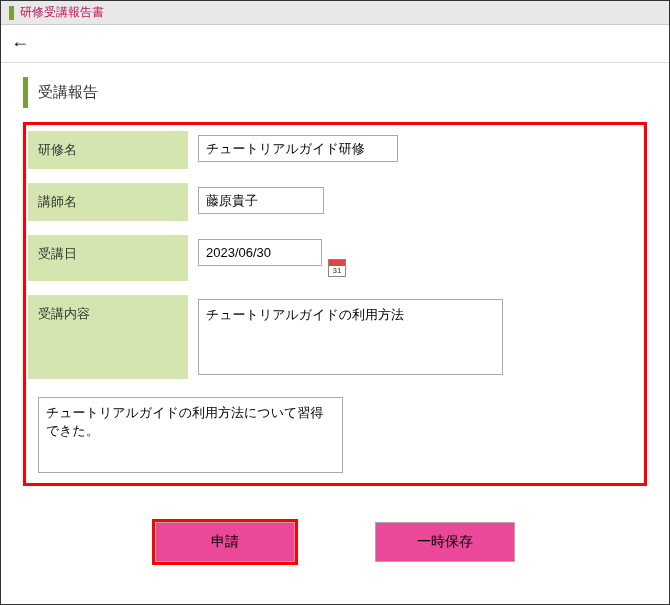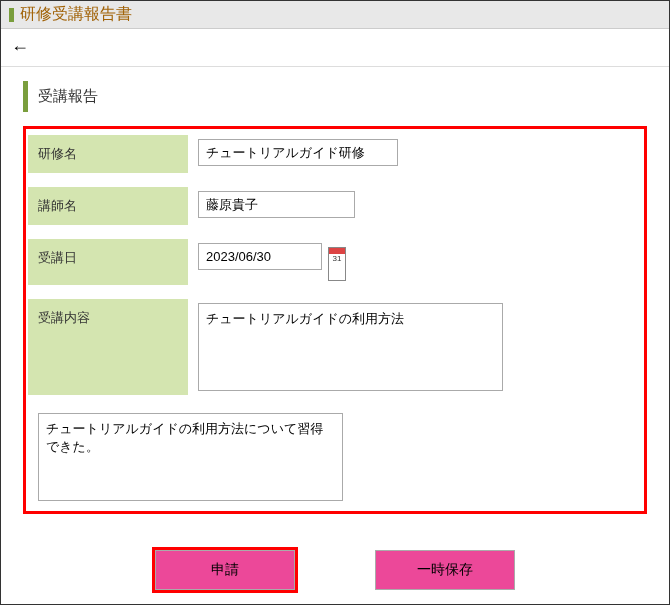--- a/index.html
+++ b/index.html
@@ -19,22 +19,22 @@
       align-items: center;
       border-bottom: 1px solid #ccc;
     }
     .header-marker {
       width: 5px;
       height: 14px;
       background: #7a9e3d;
       margin-right: 6px;
     }
     .header-title {
-      font-size: 16px;
-      color: #a16207;
+      font-size: 12px;
+      color: #be185d;
     }
     
     .back-row {
       padding: 6px 10px 10px 10px;
       background: #fff;
       border-bottom: 1px solid #ddd;
     }
     .back-arrow {
       font-size: 18px;
       font-weight: bold;
@@ -83,40 +83,40 @@
       gap: 6px;
     }
     
     input[type="text"] {
       border: 1px solid #aaa;
       padding: 5px 7px;
       font-size: 13px;
       font-family: inherit;
     }
     .input-name { width: 200px; }
-    .input-instructor { width: 157px; }
+    .input-instructor { width: 126px; }
     .input-date { width: 124px; }
     
     textarea {
       border: 1px solid #aaa;
       padding: 6px 7px;
       font-size: 13px;
       font-family: inherit;
       width: 305px;
-      height: 88px;
+      height: 76px;
       resize: none;
     }
     
     .calendar-icon {
       width: 18px;
-      height: 34px;
+      height: 18px;
       display: inline-flex;
       flex-direction: column;
       border: 1px solid #888;
-      margin-top: 4px;
+      margin-top: 20px;
       cursor: pointer;
     }
     .cal-top {
       height: 6px;
       background: #d44;
     }
     .cal-body {
       flex: 1;
       background: #fff;
       font-size: 8px;

